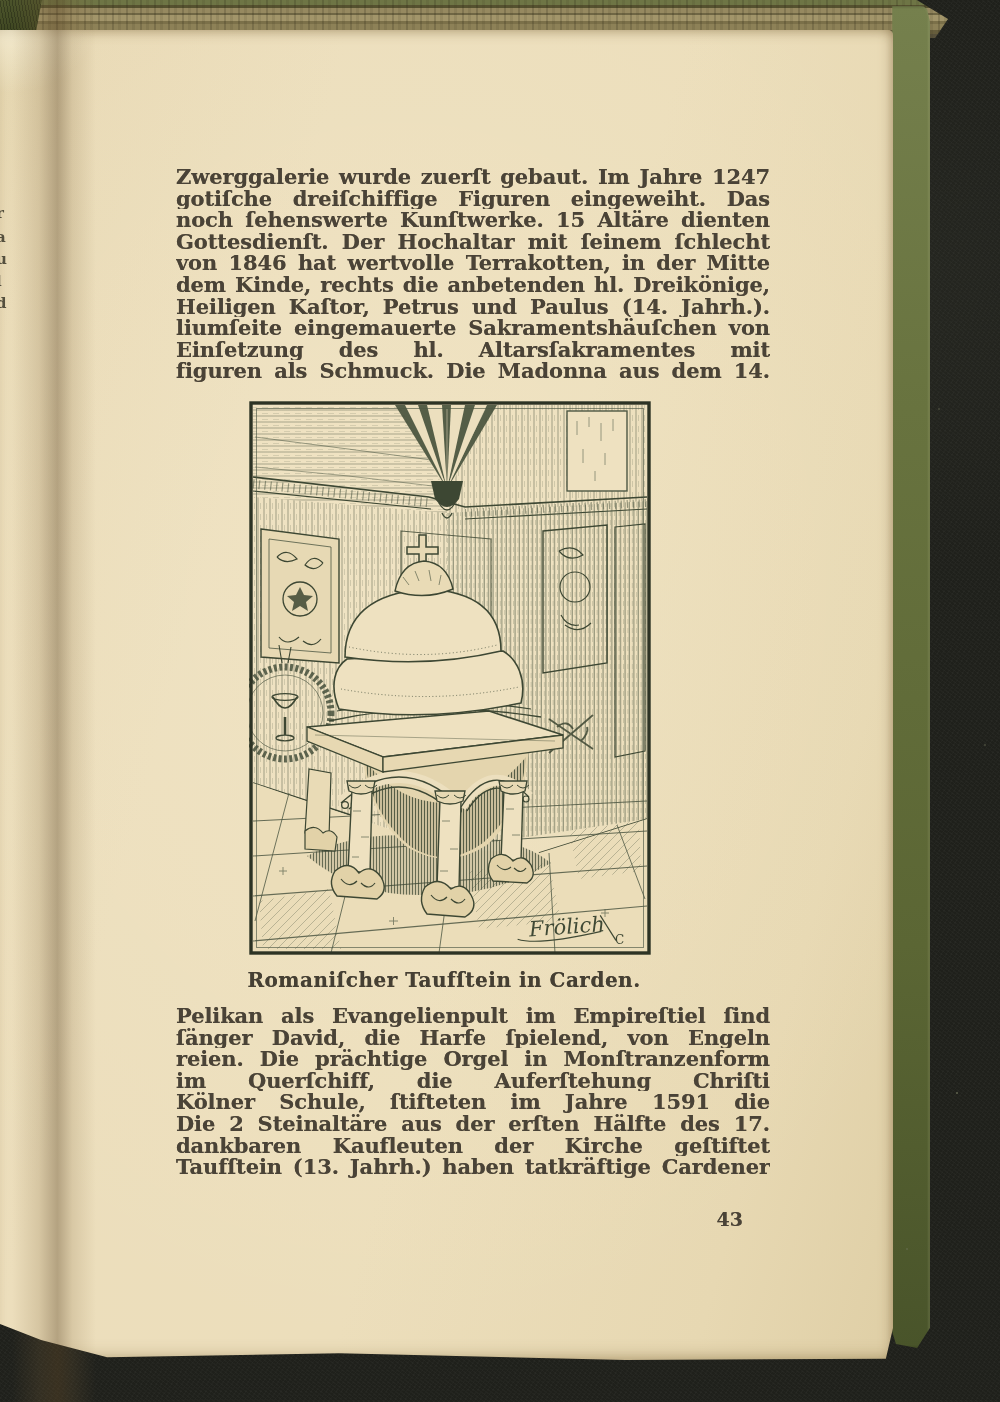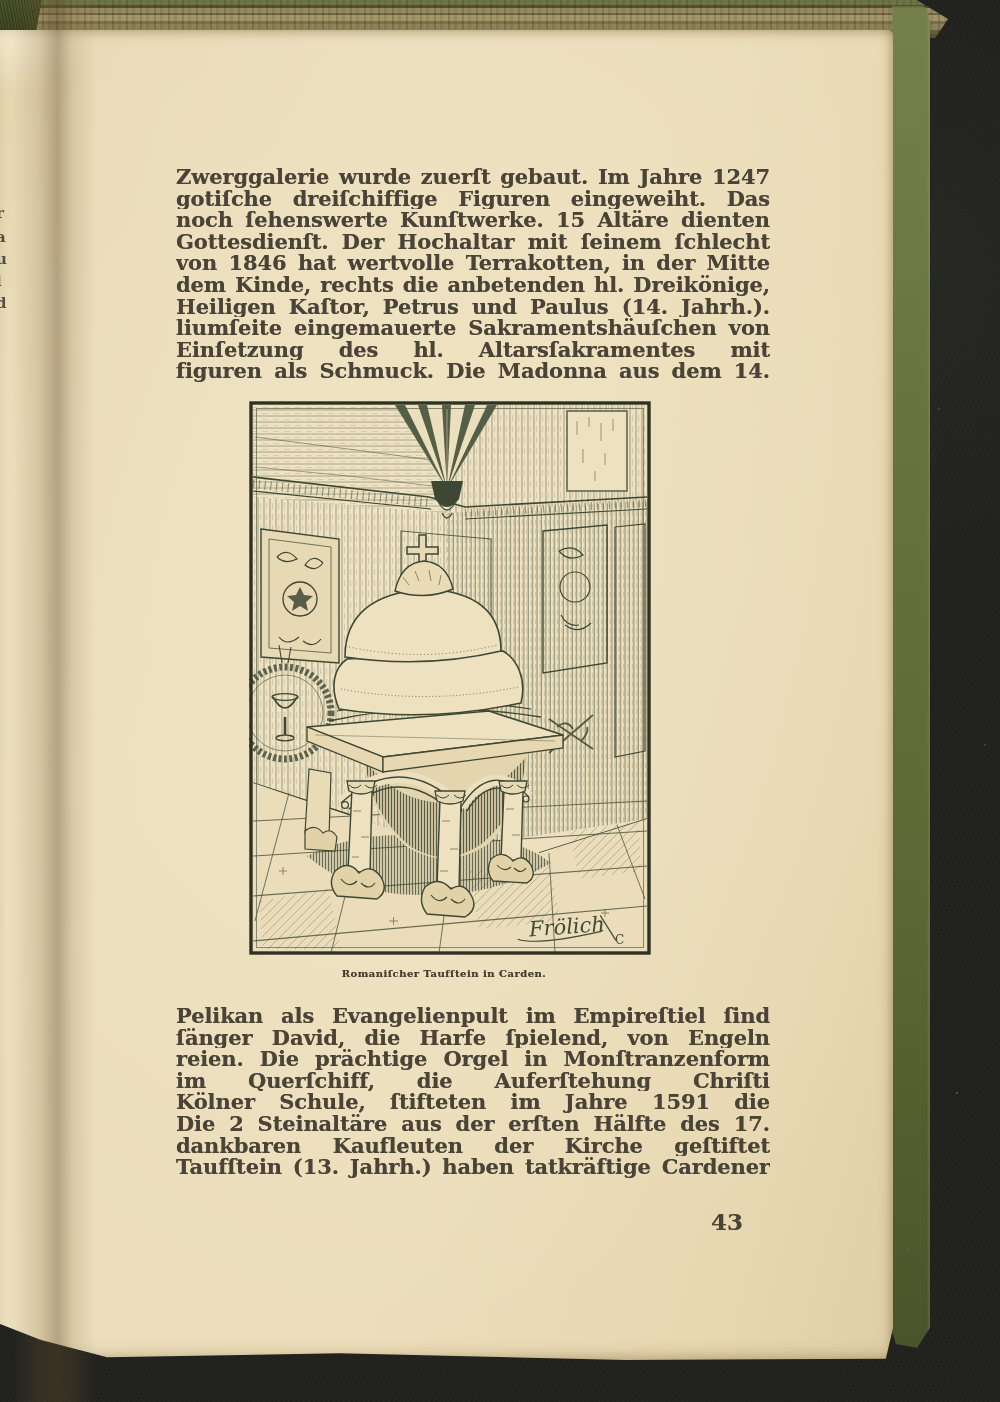--- a/index.html
+++ b/index.html
@@ -38,23 +38,23 @@
   #top-curl{left:0;top:0;width:120px;height:120px;pointer-events:none;
     background:radial-gradient(ellipse 120px 90px at 8% 0%, rgba(255,250,230,.55), rgba(255,250,230,0) 70%);}
   .fragment{position:absolute;left:-4px;width:12px;color:#55503e;font-weight:bold;font-size:15px;line-height:14px;}
   
   .textblock{position:absolute;left:136px;width:594px;color:#4a4337;font-weight:bold;font-size:21px;
     text-shadow:0 0 .5px rgba(72,62,45,.65);margin-left:40px;}
   .line{height:21.6px;line-height:21.6px;text-align:justify;text-align-last:justify;overflow:hidden;letter-spacing:-0.1px;}
   #para1{top:166px;}
   #para2{top:1005px;}
   #caption{position:absolute;left:147px;top:968px;width:594px;text-align:center;color:#453f33;
-    font-weight:bold;font-size:10px;letter-spacing:.5px;text-shadow:0 0 .6px rgba(60,52,38,.7);}
+    font-weight:bold;font-size:20px;letter-spacing:.5px;text-shadow:0 0 .6px rgba(60,52,38,.7);}
   #pagenum{position:absolute;left:147px;top:1208px;width:596px;text-align:right;color:#4a4337;
-    font-weight:bold;font-size:23px;text-shadow:0 0 .5px rgba(72,62,45,.6);}
+    font-weight:bold;font-size:19px;text-shadow:0 0 .5px rgba(72,62,45,.6);}
   #illustration{position:absolute;left:249px;top:401px;width:402px;height:554px;}
   .speck{position:absolute;width:2px;height:2px;border-radius:50%;background:#6d7259;opacity:.8;}
 </style>
 </head>
 <body>
 
 <div id="scene">
 
   <div id="cover-top-edge" class="abs"></div>
   <div id="cover-spine-corner" class="abs"></div>

